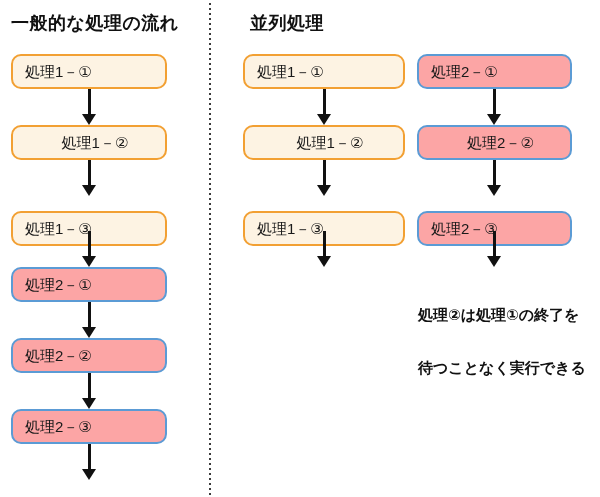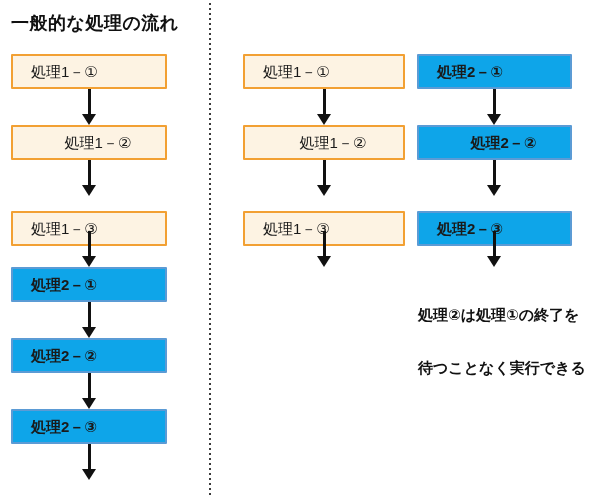--- a/index.html
+++ b/index.html
@@ -20,26 +20,26 @@
   .title {
     position: absolute; top: 11px;
     font-size: 18px; font-weight: bold; color: #111;
     letter-spacing: 0.5px; white-space: nowrap;
   }
   .left-title  { left: 11px; }
   .right-title { left: 250px; }
 
   .box {
     position: absolute; box-sizing: border-box; height: 35px;
-    border: 2px solid; border-radius: 1px;
-    font-size: 15px; line-height: 31px; padding-left: 18px;
+    border: 2px solid; border-radius: 10px;
+    font-size: 15px; line-height: 31px; padding-left: 12px;
     color: #1a1a1a; white-space: nowrap;
   }
   .box.orange { border-color: #F2A033; background: #FDF3E3; }
-  .box.blue   { border-color: #5B9BD5; background: #0ea5e9; font-weight: bold; }
+  .box.blue   { border-color: #5B9BD5; background: #fca5a5; }
 
   .col-left { left: 11px;  width: 156px; }
   .col-p1   { left: 243px; width: 162px; }
   .col-p2   { left: 417px; width: 155px; }
 
   .r1 { top: 54px; }  .r2 { top: 125px; text-align: center; } .r3 { top: 211px; }
   .r4 { top: 267px; } .r5 { top: 338px; } .r6 { top: 409px; }
 
   .arrow { position: absolute; width: 16px; height: 36px; }
   .arrow::before {
@@ -66,20 +66,21 @@
   .caption span { display: block; margin-top: 32px; }
 </style>
 </head>
 <body>
 
 <div class="canvas">
 
   <div class="divider"></div>
 
   <div class="title left-title">一般的な処理の流れ</div>
+  <div class="title right-title">並列処理</div>
 
   <div class="box orange col-left r1">処理1－①</div>
   <div class="arrow ax-left a1"></div>
   <div class="box orange col-left r2">処理1－②</div>
   <div class="arrow ax-left a2"></div>
   <div class="box orange col-left r3">処理1－③</div>
   <div class="arrow ax-left a3"></div>
   <div class="box blue col-left r4">処理2－①</div>
   <div class="arrow ax-left a4"></div>
   <div class="box blue col-left r5">処理2－②</div>

